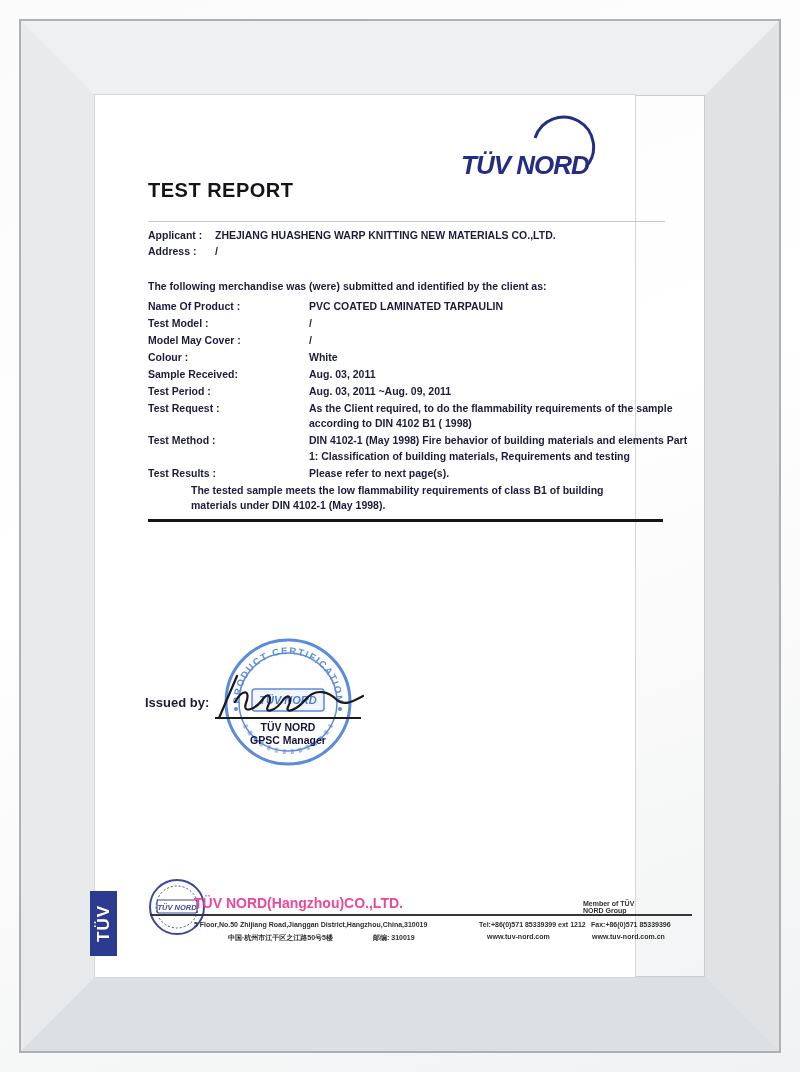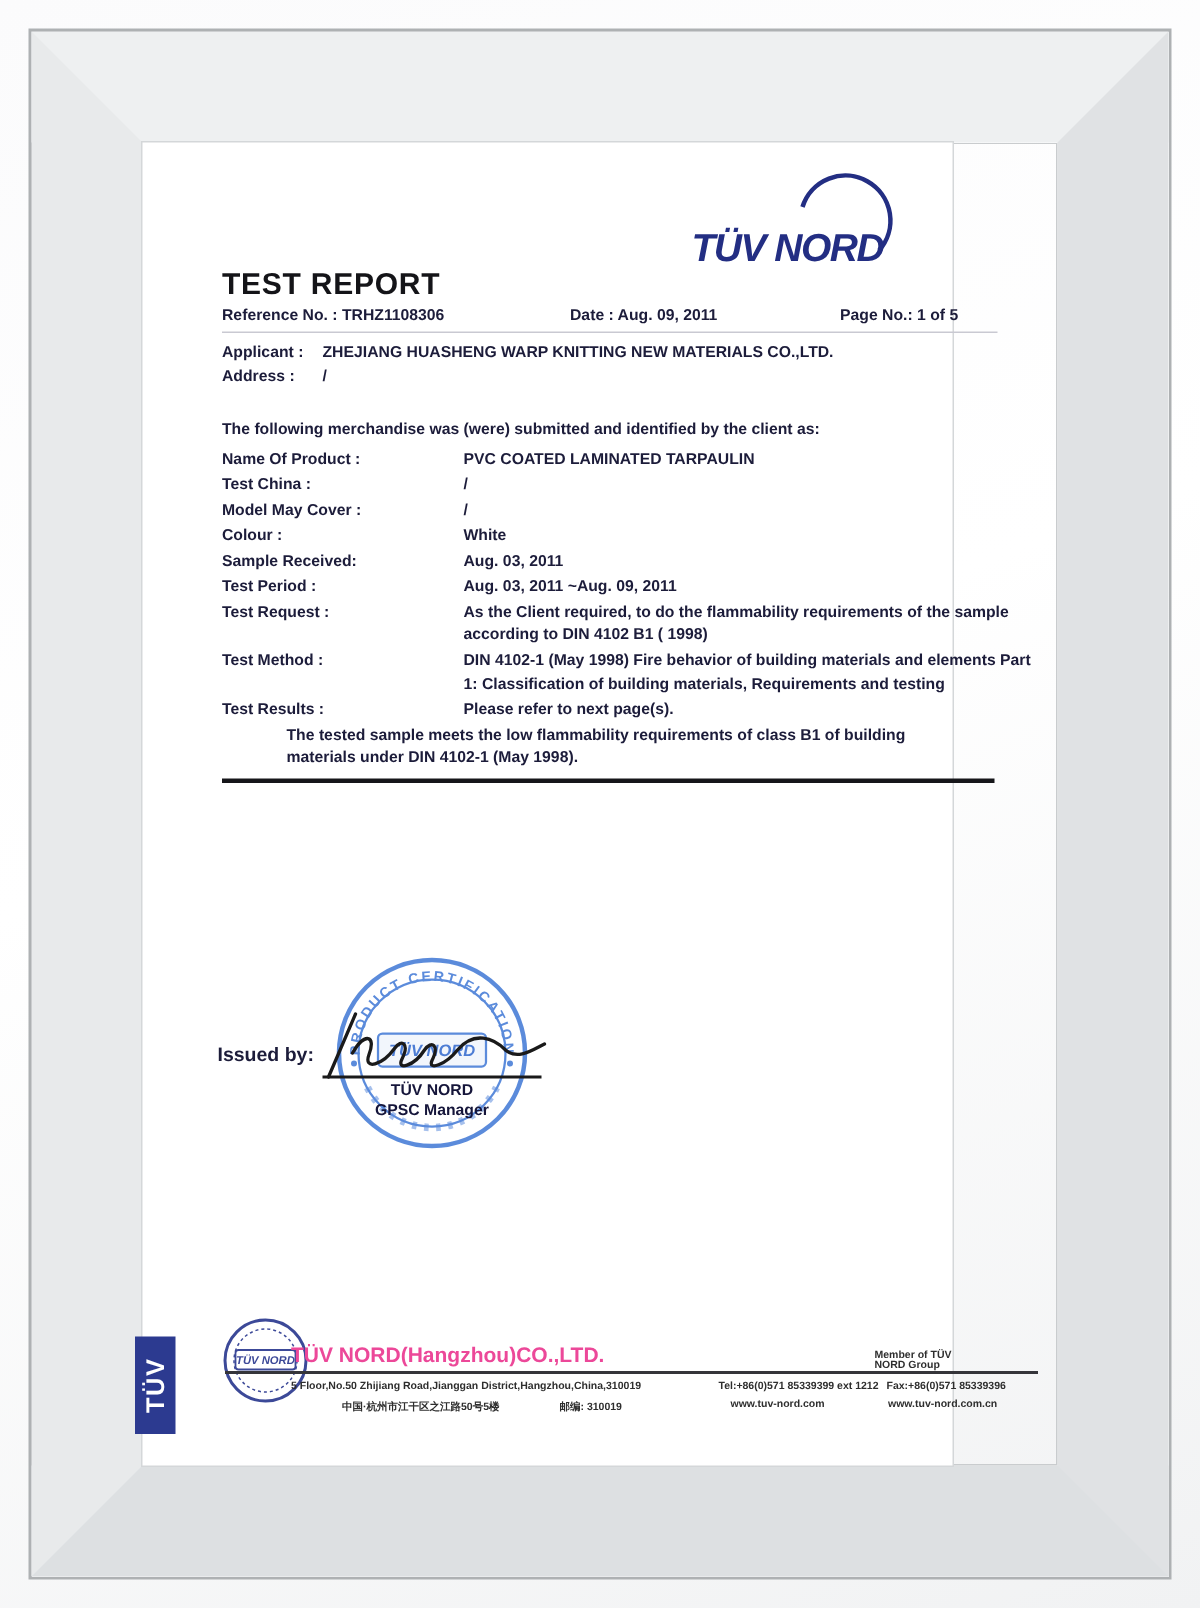--- a/index.html
+++ b/index.html
@@ -95,25 +95,20 @@
   <div class="paper">
 
     <div class="logo">
       <svg width="148" height="76" viewBox="0 0 148 76">
         <path d="M 76 25 A 30 30 0 1 1 127 54" fill="none" stroke="#232e83" stroke-width="3"></path>
         <text x="2" y="61" font-style="italic" font-weight="bold" font-size="26" letter-spacing="-1" fill="#232e83">TÜV NORD</text>
       </svg>
     </div>
 
     <h1 class="doc-title">TEST REPORT</h1>
-    <div class="ref-row">
-      <span class="ref">Reference No. : TRHZ1108306</span>
-      <span class="date">Date : Aug. 09, 2011</span>
-      <span class="page">Page No.: 1 of 5</span>
-    </div>
     <div class="thin-rule"></div>
 
     <div class="applicant">
       <div class="row">
         <span class="lbl">Applicant :</span>
         <span class="val">ZHEJIANG HUASHENG WARP KNITTING NEW MATERIALS CO.,LTD.</span>
       </div>
       <div class="row">
         <span class="lbl">Address :</span>
         <span class="val">/</span>
@@ -121,21 +116,21 @@
     </div>
 
     <div class="body-block">
       <p class="intro">The following merchandise was (were) submitted and identified by the client as:</p>
 
       <div class="field-row">
         <span class="lbl">Name Of Product :</span>
         <span class="val">PVC COATED LAMINATED TARPAULIN</span>
       </div>
       <div class="field-row">
-        <span class="lbl">Test China :</span>
+        <span class="lbl">Test Model :</span>
         <span class="val">/</span>
       </div>
       <div class="field-row">
         <span class="lbl">Model May Cover :</span>
         <span class="val">/</span>
       </div>
       <div class="field-row">
         <span class="lbl">Colour :</span>
         <span class="val">White</span>
       </div>

